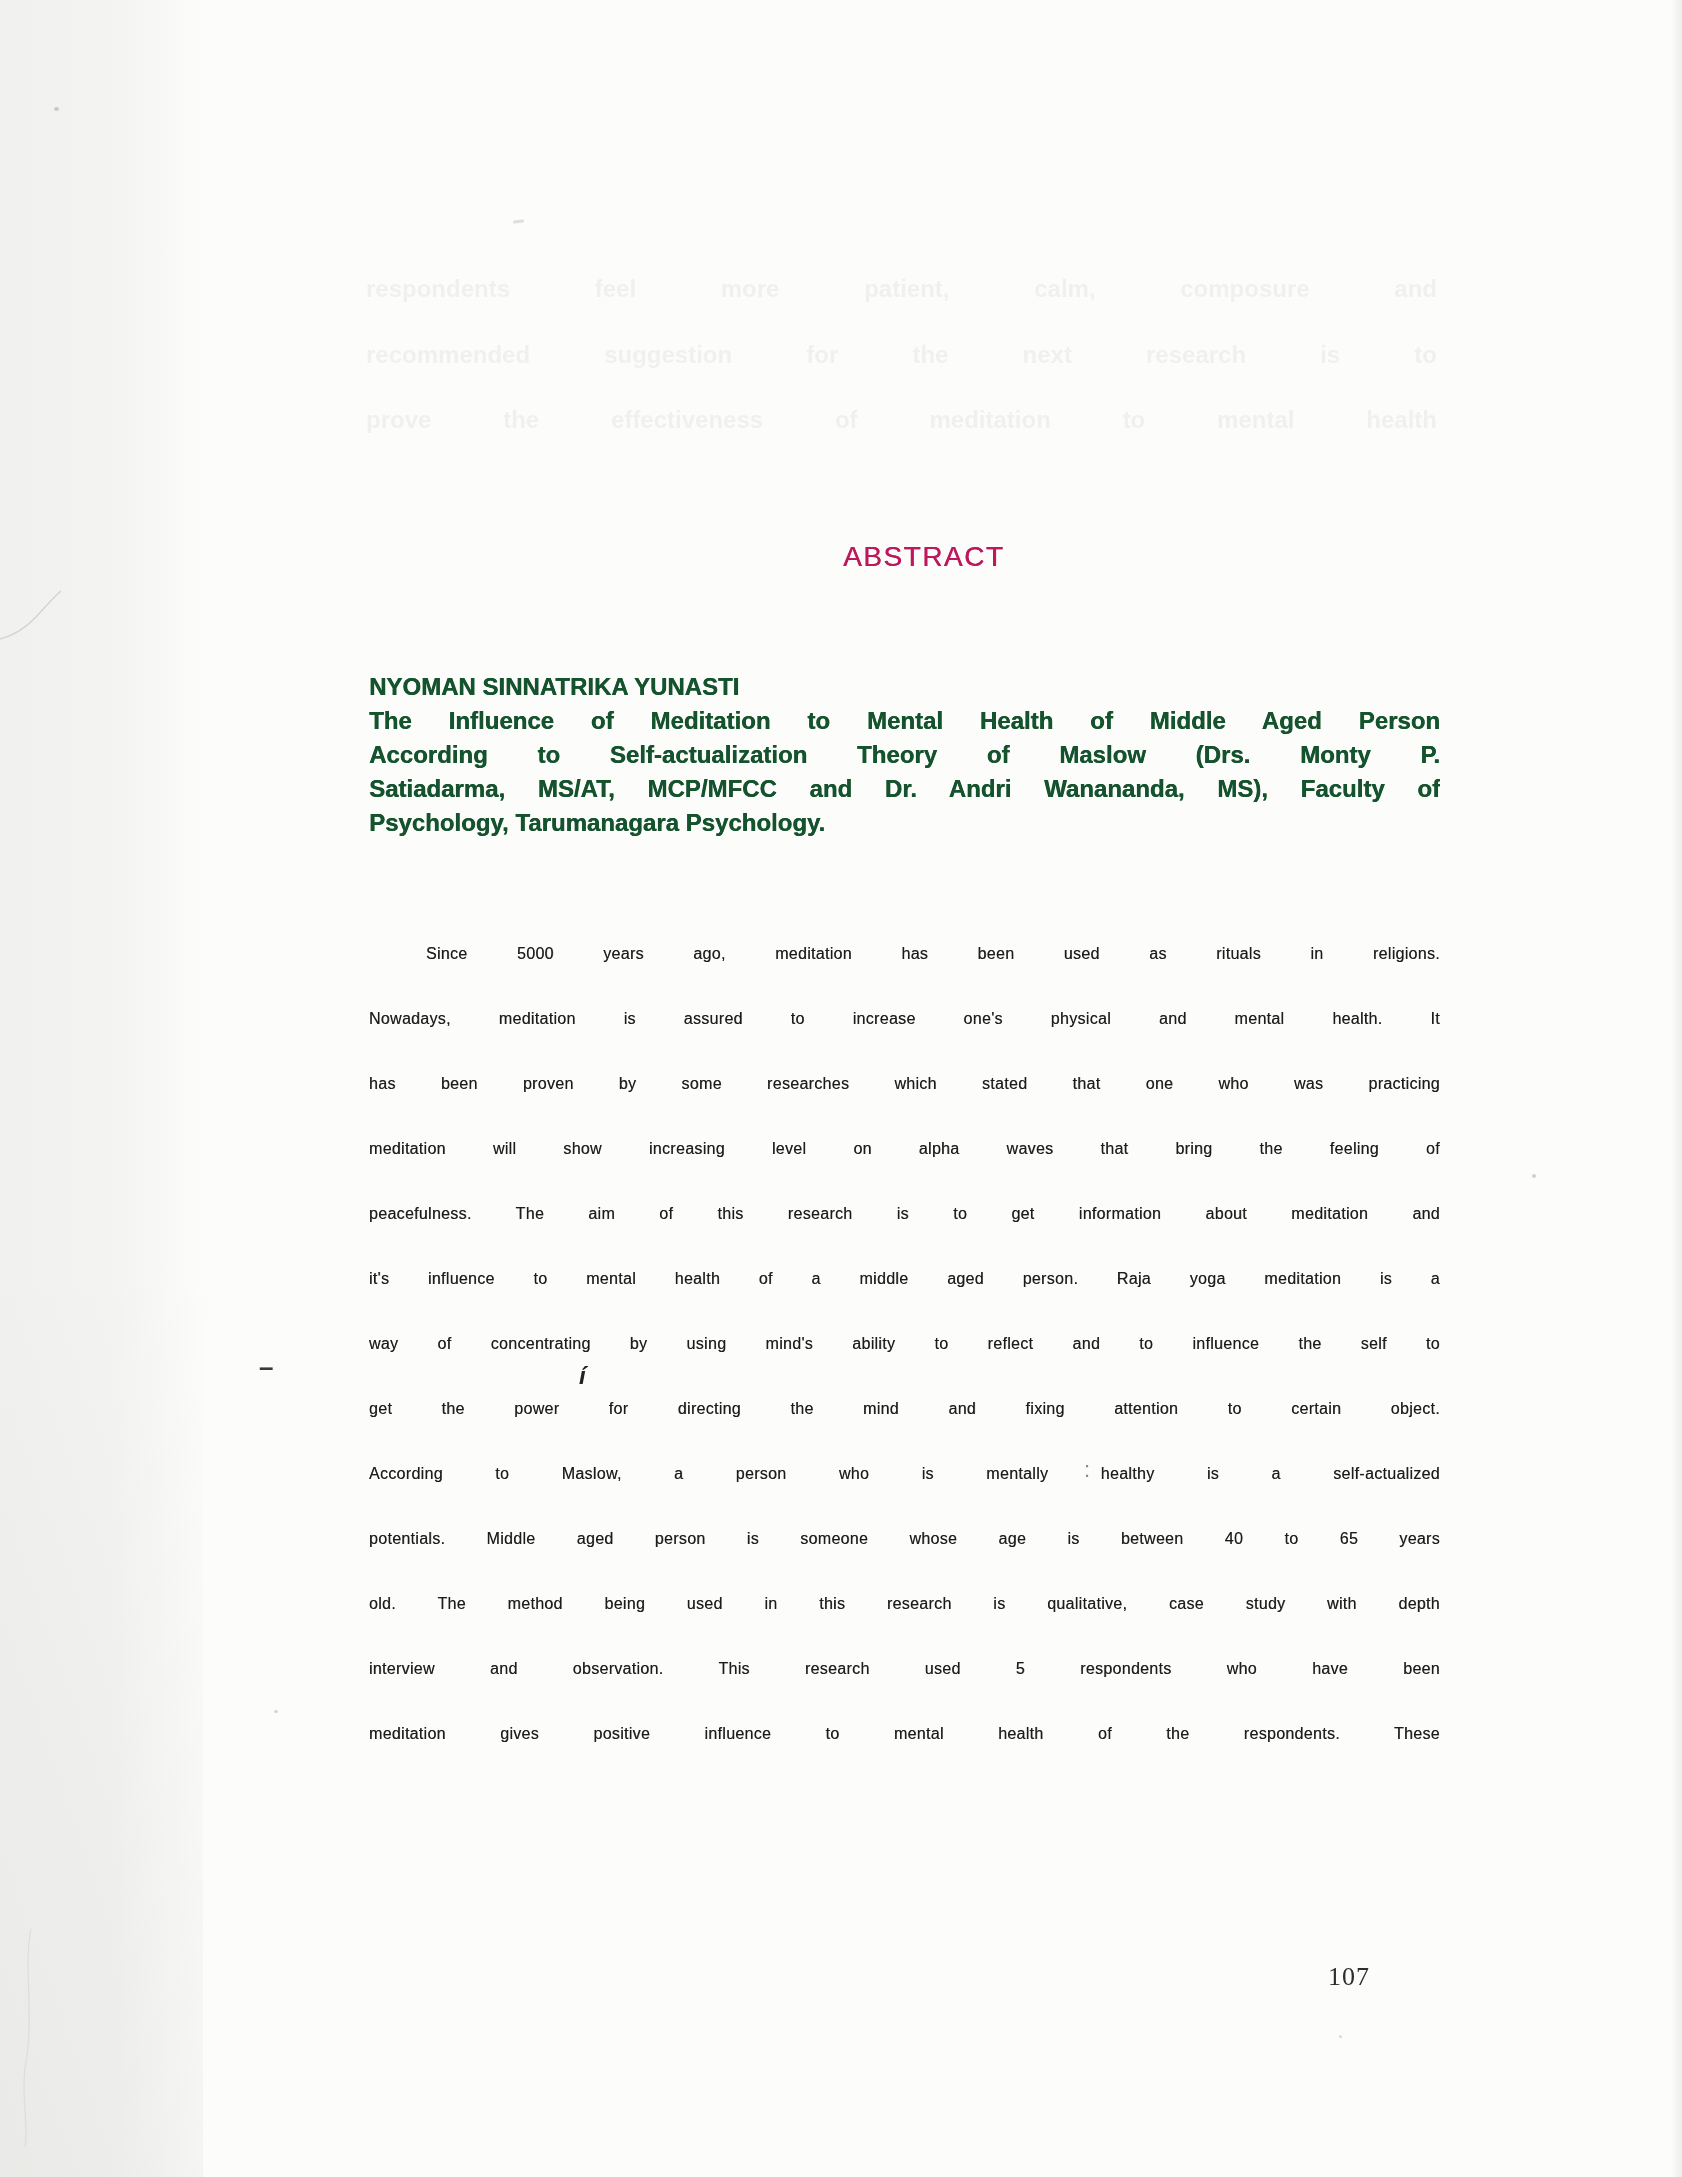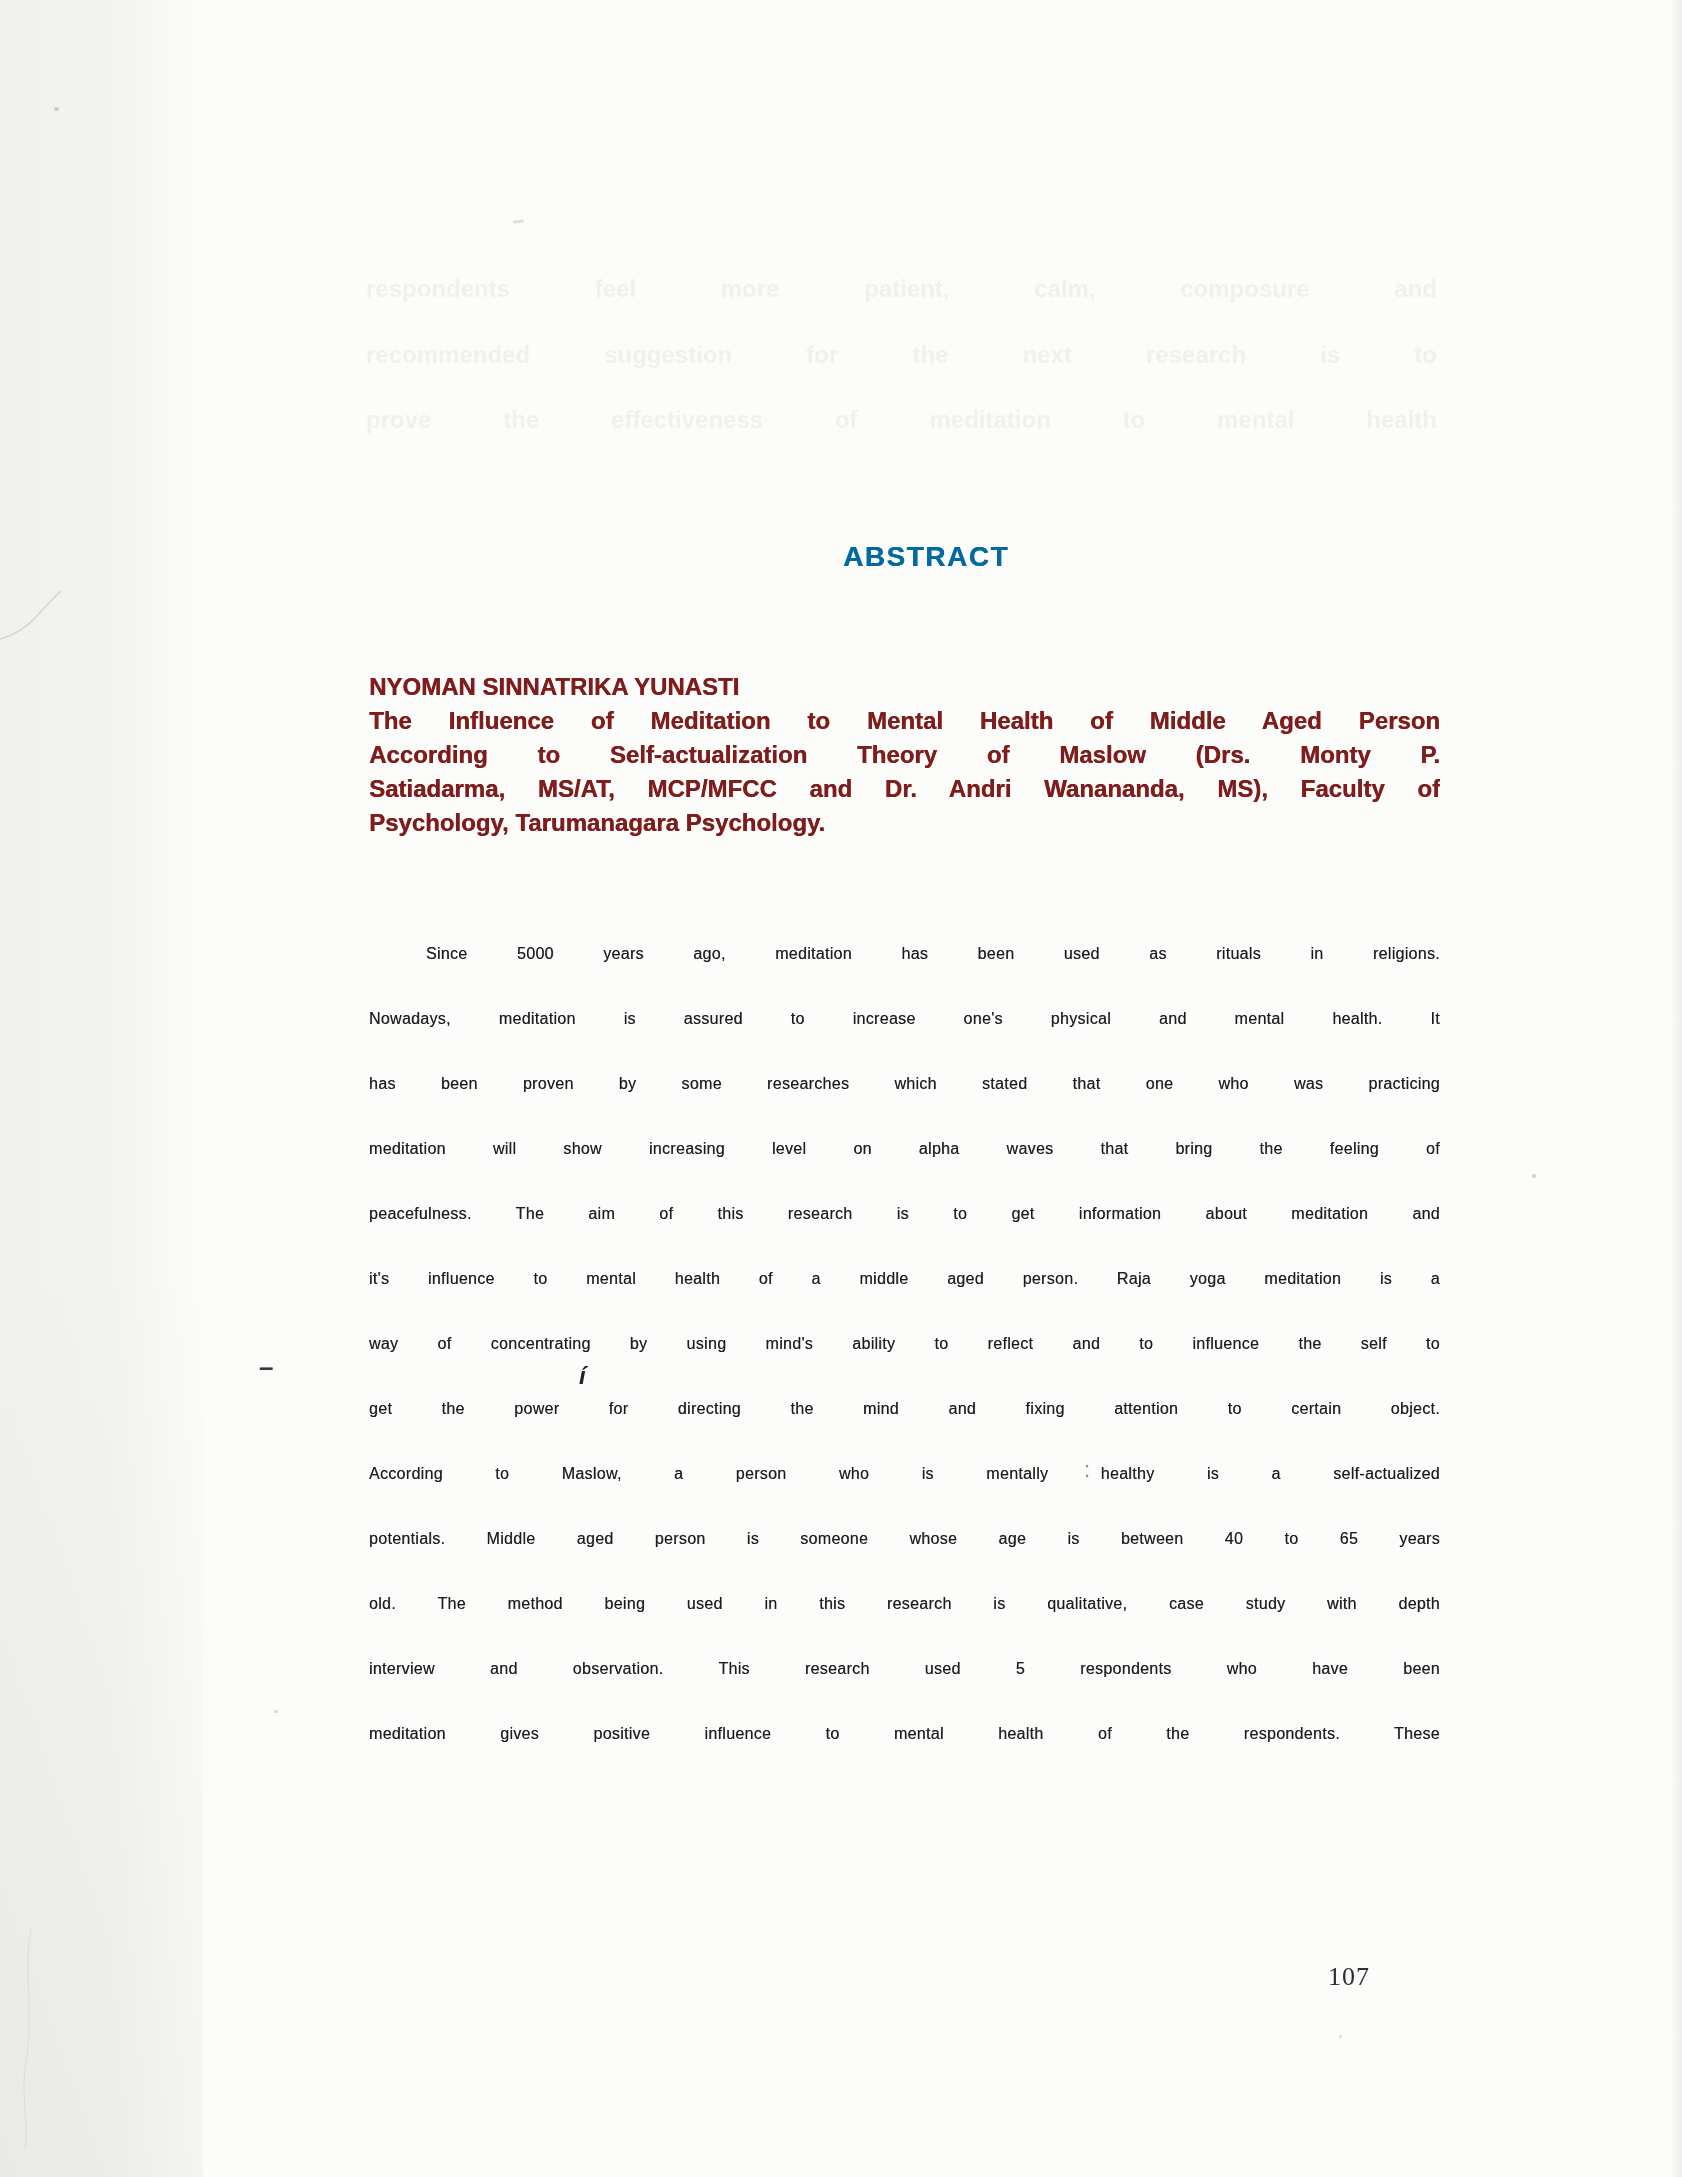--- a/index.html
+++ b/index.html
@@ -30,28 +30,28 @@
   
   .ghost { position: absolute; left: 366px; width: 1071px; font-weight: bold; font-size: 24px;
            color: rgba(40,40,40,0.055); filter: blur(0.7px);
            text-align: justify; text-align-last: justify; line-height: 32px; }
   .ghost-1 { top: 273px; }
   .ghost-2 { top: 339px; }
   .ghost-3 { top: 404px; }
 
   .heading {
     position: absolute; top: 540px; left: 843px;
-    margin: 0; font-size: 28px; font-weight: bold; letter-spacing: 1.5px;
-    line-height: 34px; color: #0369a1;
+    margin: 0; font-size: 28px; font-weight: normal; letter-spacing: 1.5px;
+    line-height: 34px; color: #be185d;
     text-shadow: 0.4px 0 0 currentColor;
   }
 
   .author {
     position: absolute; top: 670px; left: 369px; width: 1071px;
-    font-weight: bold; font-size: 24px; line-height: 34px; color: #7f1d1d;
+    font-weight: bold; font-size: 24px; line-height: 34px; color: #14532d;
     text-shadow: 0.4px 0 0 currentColor;
   }
   .a-line { overflow: hidden; white-space: normal; }
   .a-just { text-align: justify; text-align-last: justify; }
 
   .abstract-body {
     position: absolute; top: 921px; left: 369px; width: 1071px;
     font-size: 16px; color: #1c1c1c; letter-spacing: 0.3px;
     text-shadow: 0.3px 0 0 rgba(0,0,0,0.55);
   }

